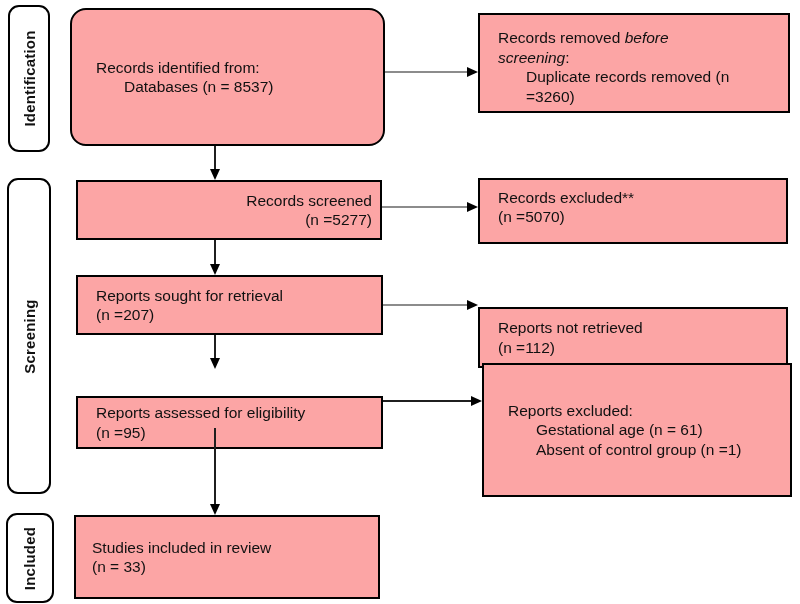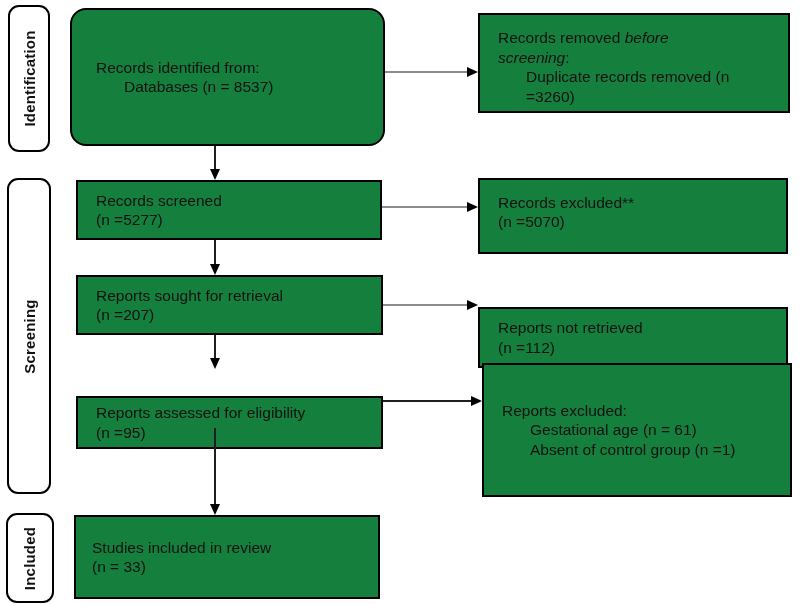--- a/index.html
+++ b/index.html
@@ -32,21 +32,21 @@
     white-space: nowrap;
     font-weight: bold;
     font-size: 15px;
     letter-spacing: 0.2px;
   }
 
   
   .fbox {
     position: absolute;
     border: 2.5px solid #000000;
-    background: #15803d;
+    background: #fca5a5;
     box-sizing: border-box;
     font-size: 15.5px;
     line-height: 19.5px;
     display: flex;
     flex-direction: column;
     justify-content: center;
   }
   .fbox.top-align { justify-content: flex-start; }
   .indent { margin-left: 28px; }
   .em { font-style: italic; }
@@ -92,46 +92,46 @@
     <div class="indent">Databases (n = 8537)</div>
   </div>
 
   <div class="fbox top-align" style="left:478px; top:13px; width:312px; height:100px; padding:13px 8px 0 18px;">
     <div><span>Records removed </span><span class="em">before</span></div>
     <div><span class="em">screening</span><span>:</span></div>
     <div class="indent">Duplicate records removed (n</div>
     <div class="indent">=3260)</div>
   </div>
 
-  <div class="fbox" style="left:76px; top:180px; width:306px; height:60px; padding:0 8px 0 18px;">
+  <div class="fbox" style="left:76px; top:180px; width:306px; height:60px; padding:0 8px 0 18px;align-items:flex-end;">
     <div>Records screened</div>
     <div>(n =5277)</div>
   </div>
 
-  <div class="fbox" style="left:478px; top:178px; width:310px; height:76px; padding:0 8px 8px 18px;">
+  <div class="fbox" style="left:478px; top:178px; width:310px; height:66px; padding:0 8px 8px 18px;">
     <div>Records excluded**</div>
     <div>(n =5070)</div>
   </div>
 
   <div class="fbox" style="left:76px; top:275px; width:307px; height:60px; padding:0 8px 0 18px;">
     <div>Reports sought for retrieval</div>
     <div>(n =207)</div>
   </div>
 
   <div class="fbox" style="left:478px; top:275px; width:310px; height:61px; padding:0 8px 0 18px;margin-top:32px;">
     <div>Reports not retrieved</div>
     <div>(n =112)</div>
   </div>
 
   <div class="fbox" style="left:76px; top:369px; width:307px; height:53px; padding:0 8px 0 18px;margin-top:27px;">
     <div>Reports assessed for eligibility</div>
     <div>(n =95)</div>
   </div>
 
-  <div class="fbox" style="left:482px; top:363px; width:310px; height:134px; padding:0 8px 0 18px;">
+  <div class="fbox" style="left:482px; top:363px; width:310px; height:134px; padding:0 8px 0 24px;">
     <div>Reports excluded:</div>
     <div class="indent">Gestational age (n = 61)</div>
     <div class="indent">Absent of control group (n =1)</div>
   </div>
 
   <div class="fbox" style="left:74px; top:515px; width:306px; height:84px; padding:0 8px 0 16px;">
     <div>Studies included in review</div>
     <div>(n = 33)</div>
   </div>
 

